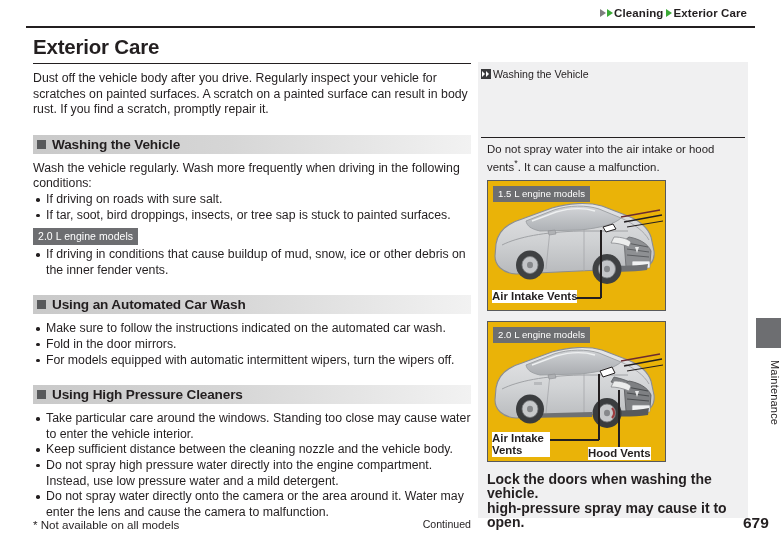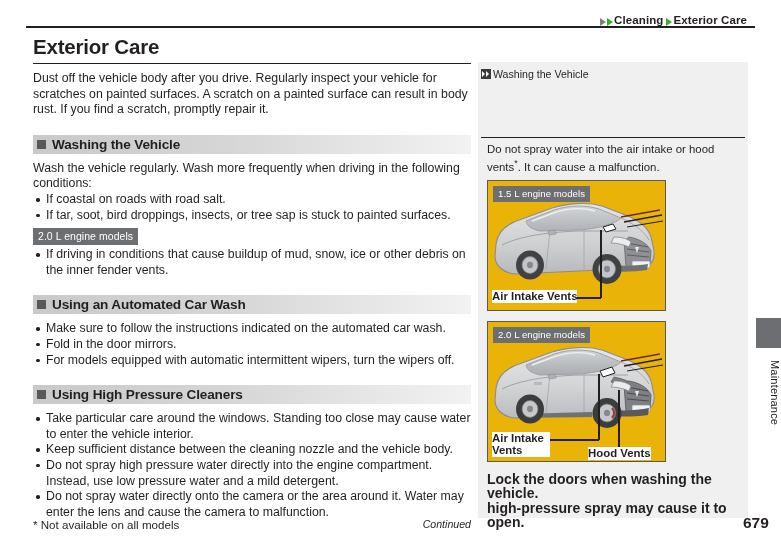--- a/index.html
+++ b/index.html
@@ -16,21 +16,21 @@
     position: relative;
   }
 
   
   #breadcrumb-bar {
     position: absolute;
     top: 0; left: 0;
     width: 781px;
     height: 26px;
     display: flex;
-    align-items: flex-end;
+    align-items: center;
     justify-content: flex-end;
     padding-right: 34px;
     box-sizing: border-box;
   }
   .crumb-text {
     font-size: 11.5px;
     font-weight: bold;
     color: #231f20;
     letter-spacing: 0.1px;
     white-space: nowrap;
@@ -145,21 +145,20 @@
     width: 438px;
     display: flex;
     justify-content: space-between;
     align-items: flex-start;
   }
   #footnote {
     font-size: 11.6px;
   }
   #continued {
     font-size: 10.6px;
-    font-style: italic;
     margin-left: 24px;
   }
 
   
   #right-column {
     position: absolute;
     top: 62px;
     left: 478px;
     width: 270px;
     height: 456px;
@@ -324,21 +323,21 @@
 
   <p class="body-text">Dust off the vehicle body after you drive. Regularly inspect your vehicle for scratches on painted surfaces. A scratch on a painted surface can result in body rust. If you find a scratch, promptly repair it.</p>
 
   
   <div class="section-head">
     <span class="sq"></span>
     <span class="sh-label">Washing the Vehicle</span>
   </div>
   <p class="body-text">Wash the vehicle regularly. Wash more frequently when driving in the following conditions:</p>
   <ul class="bullets">
-    <li>If coastal on roads with road salt.</li>
+    <li>If driving on roads with sure salt.</li>
     <li>If tar, soot, bird droppings, insects, or tree sap is stuck to painted surfaces.</li>
   </ul>
   <div class="model-badge">2.0 L engine models</div>
   <ul class="bullets">
     <li>If driving in conditions that cause buildup of mud, snow, ice or other debris on the inner fender vents.</li>
   </ul>
 
   
   <div class="section-head">
     <span class="sq"></span>

